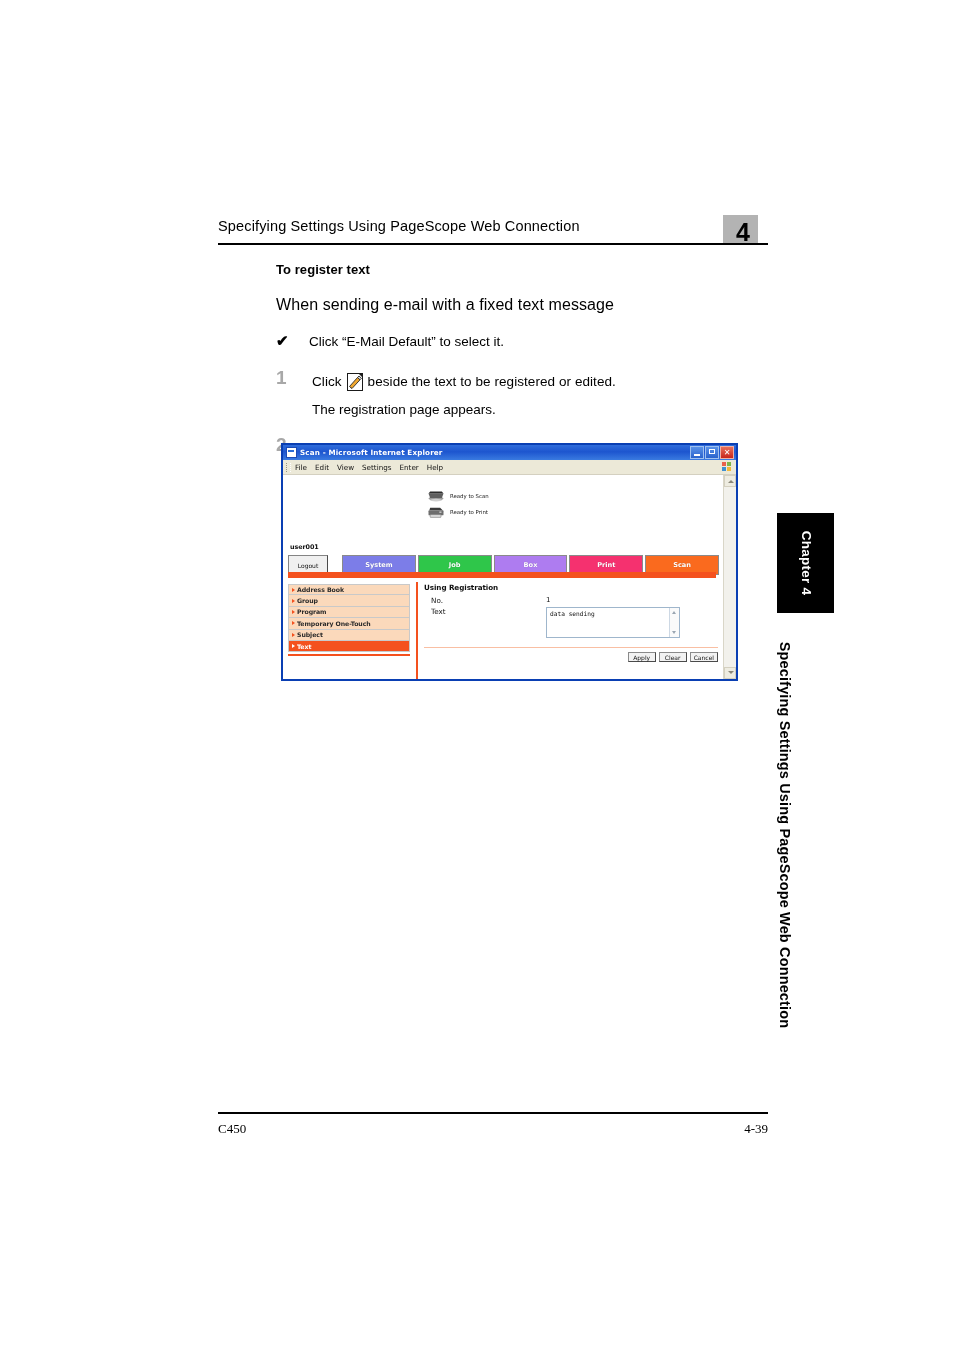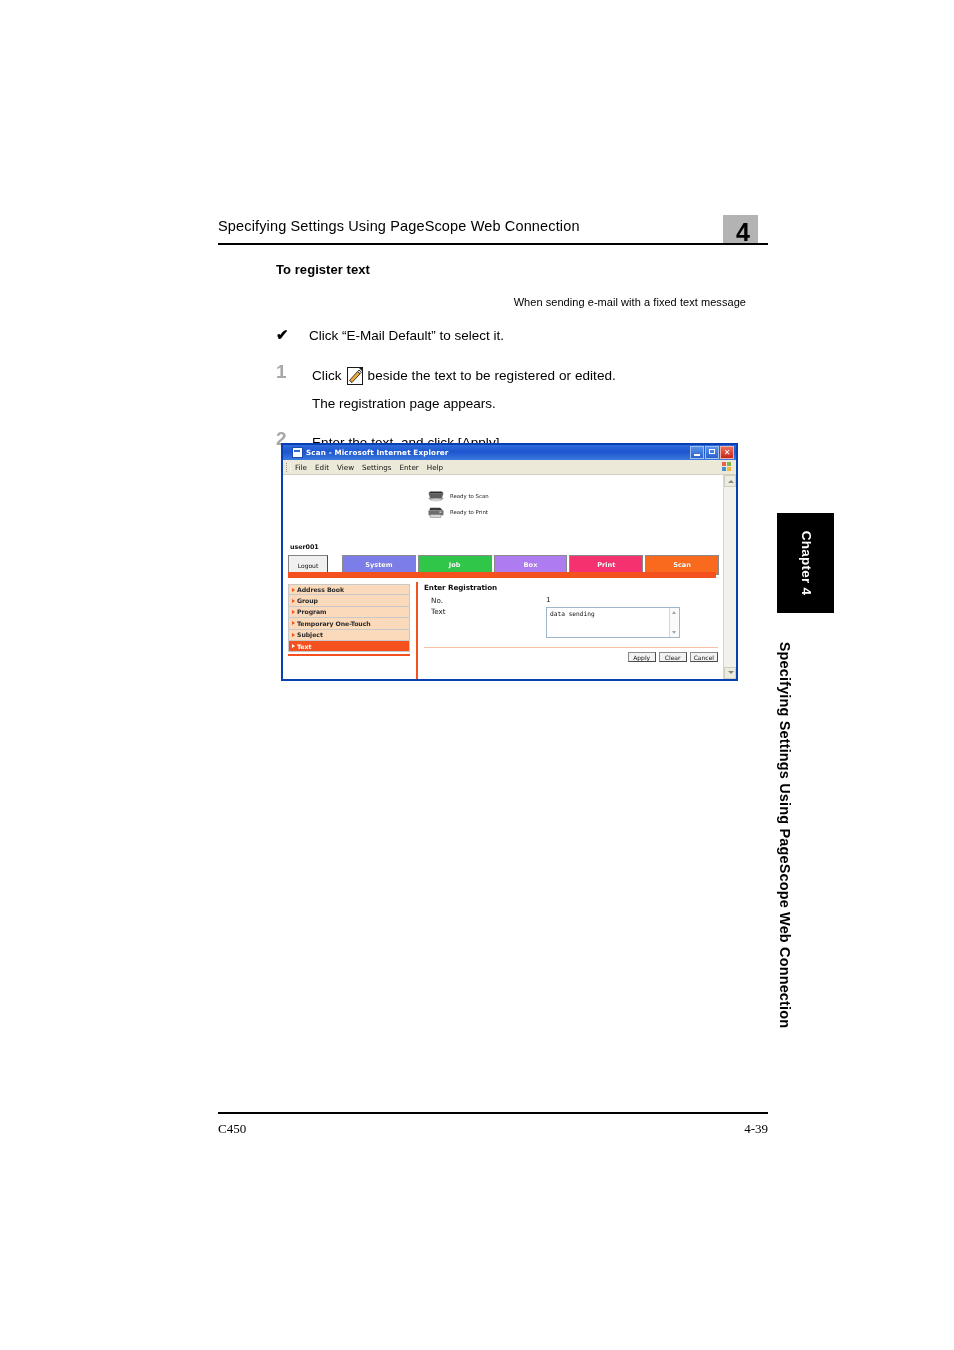--- a/index.html
+++ b/index.html
@@ -66,24 +66,23 @@
   
   .content { position: absolute; left: 276px; top: 262px; width: 470px; }
 
   .sub-head {
     font-size: 13px;
     font-weight: bold;
     margin: 0 0 19px 0;
     letter-spacing: 0.005em;
   }
   .para {
-    font-size: 11px;
+    font-size: 16px;
     margin: 0 0 20px 0;
     letter-spacing: 0.005em;
-    text-align: right;
   }
   .check-line {
     position: relative;
     font-size: 13.5px;
     padding-left: 33px;
     margin: 0 0 22px 0;
   }
   .check-mark {
     position: absolute;
     left: 0px;
@@ -155,21 +154,21 @@
     border: 2px solid #0a3fb3;
     box-sizing: border-box;
     font-family: "DejaVu Sans", sans-serif;
   }
   .ie-titlebar {
     position: relative;
     height: 15px;
     background: linear-gradient(to bottom, #2f6ddb 0%, #1d55cf 45%, #3a7ae0 100%);
     display: flex;
     align-items: center;
-    padding-left: 9px;
+    padding-left: 3px;
   }
   .ie-title-icon {
     width: 9px; height: 9px;
     background: #ffffff;
     border: 1px solid #1b4bb5;
     position: relative;
     margin-right: 3px;
     flex: none;
   }
   .ie-title-icon::after {
@@ -708,21 +707,21 @@
           </div>
           <div class="side-item active">
             <span class="side-arrow"></span>
             <span>Text</span>
           </div>
           <div class="side-bottom-rule"></div>
         </div>
         <div class="side-divider"></div>
 
         <div class="ps-main">
-          <div class="form-title">Enter Registration</div>
+          <div class="form-title">Using Registration</div>
 
           <div class="form-row">
             <div class="form-label">No.</div>
             <div class="form-value">1</div>
           </div>
 
           <div class="form-row">
             <div class="form-label">Text</div>
             <div class="textarea-box">
               <span class="textarea-text">data sending</span>

